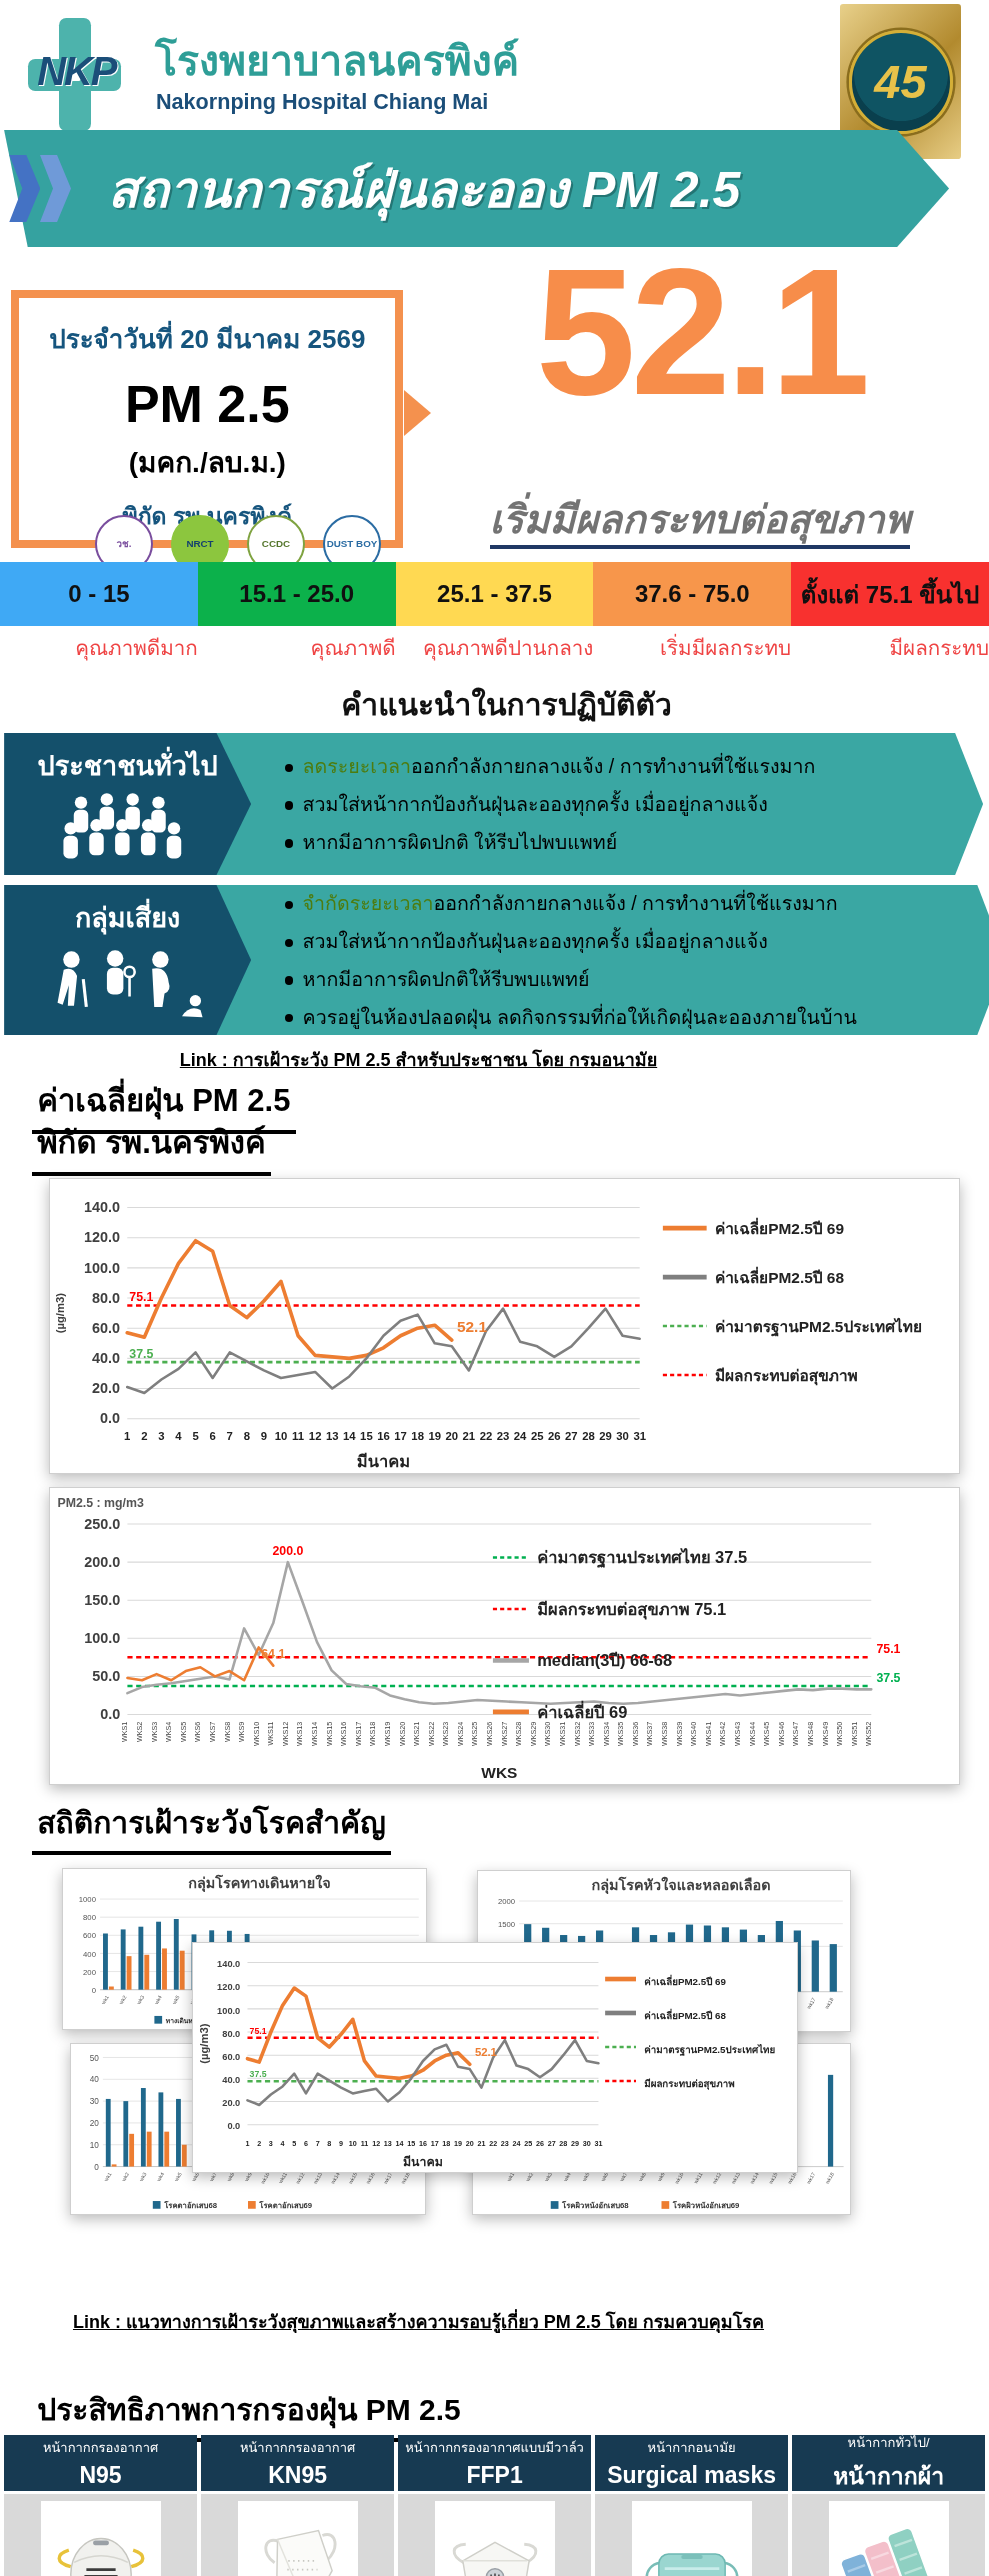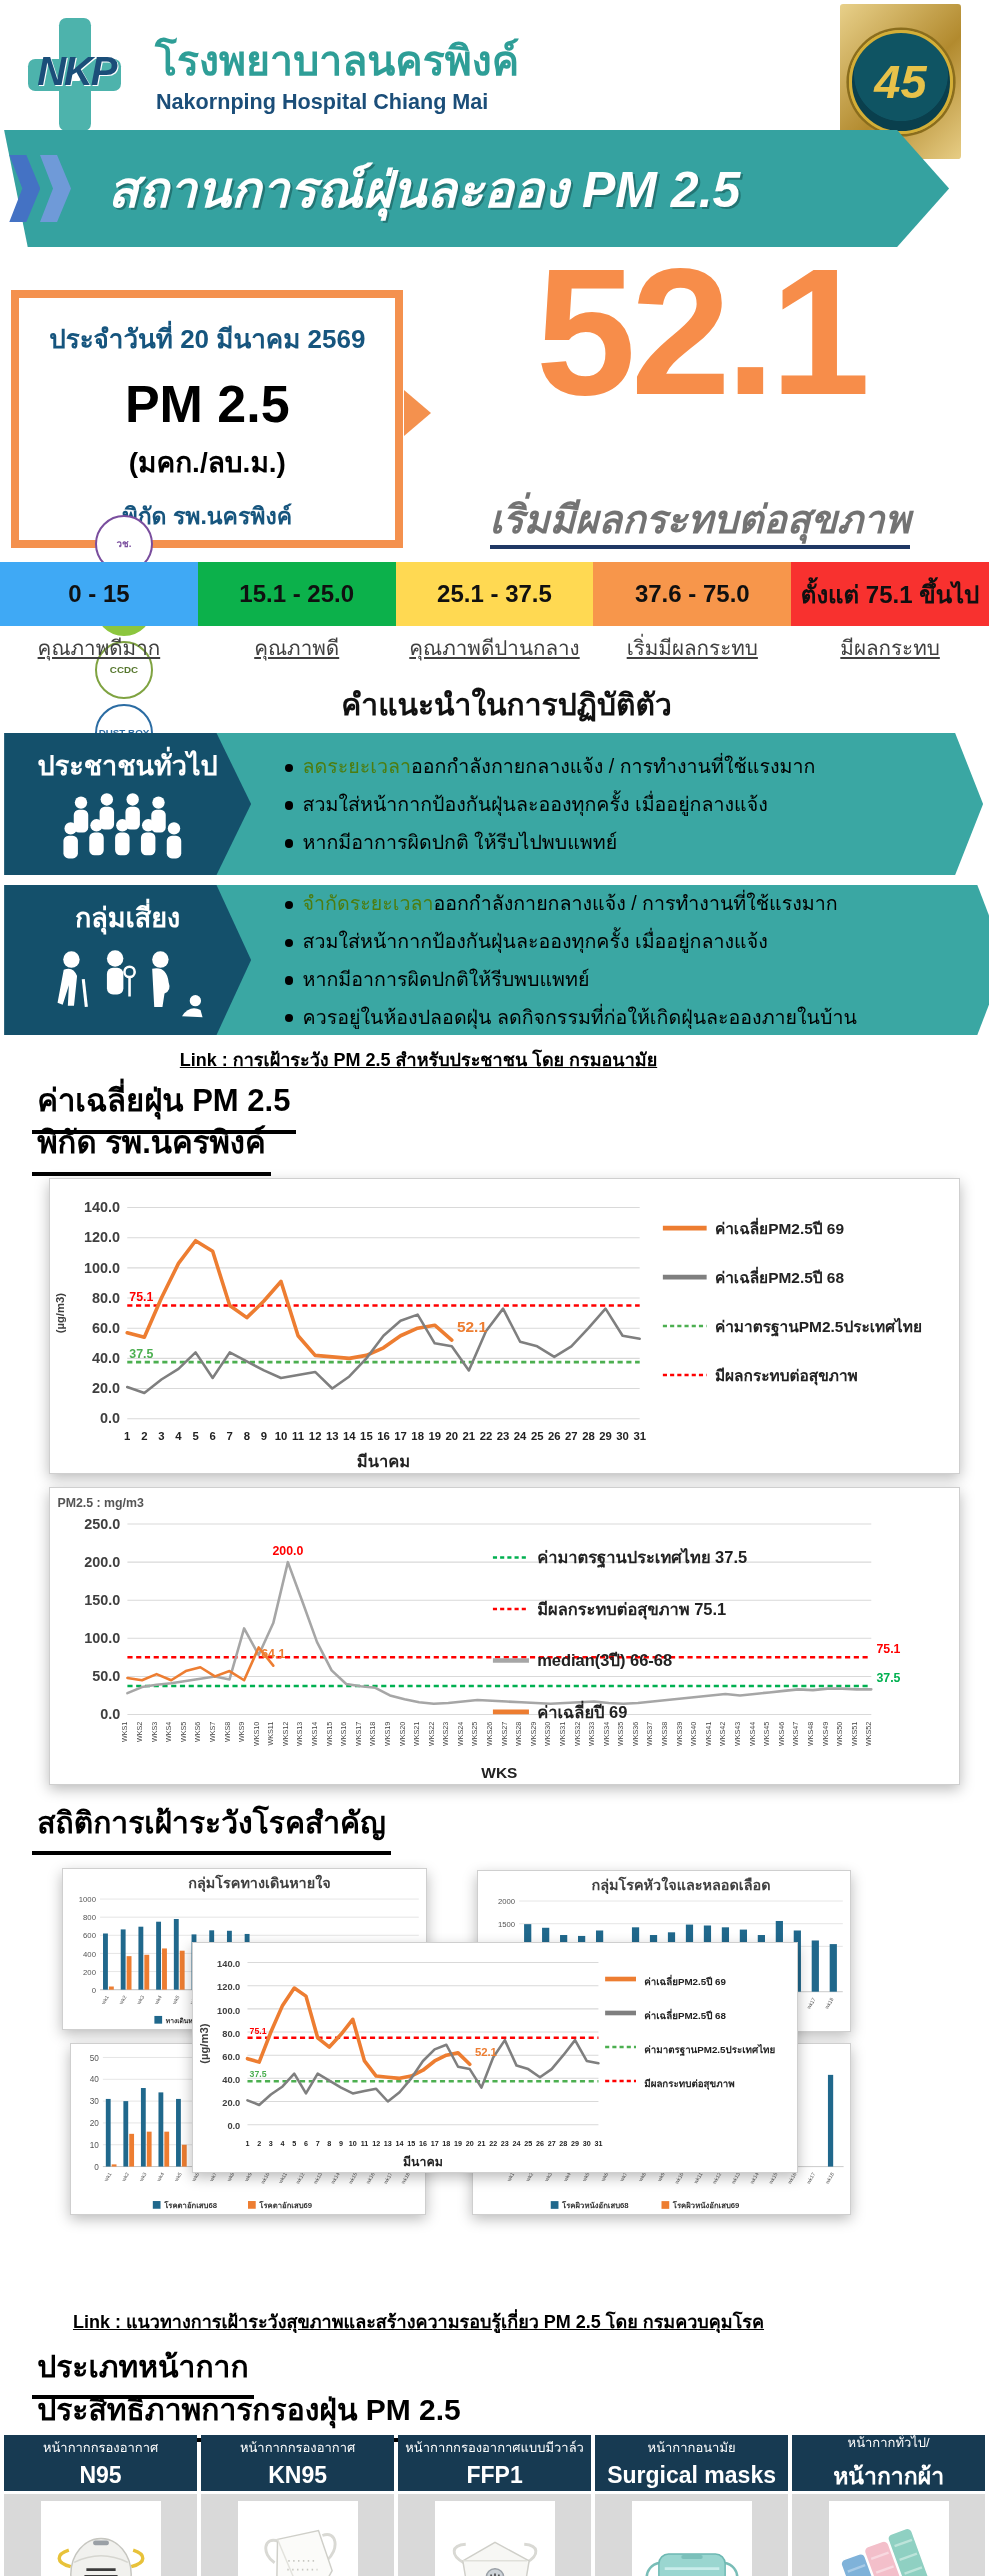--- a/index.html
+++ b/index.html
@@ -30,28 +30,28 @@
   
   .report-box{position:absolute;left:11.3px;top:290px;width:376px;height:242px;border:8.2px solid #F4914E;background:#fff;}
   .report-box:after{content:"";position:absolute;right:-36px;top:38%;border-left:27px solid #F4914E;border-top:23px solid transparent;border-bottom:23px solid transparent;}
   .r-date{margin-top:19.6px;text-align:center;font-size:26px;font-weight:bold;color:#16557e;}
   .r-pm{margin-top:15.5px;text-align:center;font-size:52px;font-weight:bold;color:#000;}
   .r-unit{margin-top:6.2px;text-align:center;font-size:28px;font-weight:bold;color:#000;}
   .r-loc{margin-top:13.4px;text-align:center;font-size:23px;font-weight:bold;color:#16557e;}
   .big-value{position:absolute;left:443px;top:242px;width:515px;text-align:center;font-size:180px;font-weight:bold;color:#F78D4A;letter-spacing:-5.2px;line-height:1;}
   .status-line{position:absolute;left:422px;top:488px;width:556px;text-align:center;}
   .status-line span{font-size:39px;font-weight:bold;font-style:italic;color:#737373;border-bottom:4.6px solid #1F3864;padding-bottom:4.1px;}
-  .logos{position:absolute;left:95px;top:515px;display:flex;gap:5px;flex-direction:column;}
+  .logos{position:absolute;left:95px;top:515px;display:flex;gap:18px;}
   .plogo{width:54px;height:54px;border-radius:50%;display:flex;align-items:center;justify-content:center;font-size:9.8px;font-weight:bold;text-align:center;border:2.6px solid;line-height:1.1;}
 
   
   .scale-row{position:absolute;left:0;top:562px;width:989px;height:64px;display:flex;}
   .scale-band{flex:1;display:flex;align-items:center;justify-content:center;font-size:24px;font-weight:bold;color:#101010;}
   .scale-labels{position:absolute;left:0;top:631px;width:989px;display:flex;}
-  .scale-label{flex:1;text-align:center;font-size:20.6px;color:#404040;text-decoration:underline;}
+  .scale-label{flex:1;text-align:right;font-size:20.6px;color:#ef4444;}
 
   
   .advice-title{position:absolute;left:12px;top:681px;width:989px;text-align:center;font-size:30px;font-weight:bold;}
   .grp{position:absolute;left:4.1px;width:979px;}
   .grp-band{position:absolute;left:180px;right:0;top:0;bottom:0;background:#3aa7a3;clip-path:polygon(0 0,96.5% 0,100% 50%,96.5% 100%,0 100%);}
   .grp-label{position:absolute;left:0px;top:0;width:247px;height:100%;background:#14506B;clip-path:polygon(0 0,86% 0,100% 50%,86% 100%,0 100%);color:#fff;text-align:center;}
   .grp-name{margin-top:11.3px;font-size:27px;font-weight:bold;}
   .bullets{position:absolute;left:281px;top:0;width:654px;height:100%;display:flex;flex-direction:column;justify-content:center;gap:13.4px;}
   .bullets .b-item{font-size:19.6px;color:#000;line-height:1.25;}
   .bullets .dot{display:inline-block;width:8.2px;height:8.2px;border-radius:50%;background:#000;margin-right:9.3px;vertical-align:middle;}
@@ -599,21 +599,20 @@
           <line x1="800" y1="202" x2="860" y2="202" stroke="#4CAF50" stroke-width="5" stroke-dasharray="8 6"></line>
           <text x="876" y="213" font-size="19" font-weight="bold" fill="#222">ค่ามาตรฐานPM2.5ประเทศไทย</text>
           <line x1="800" y1="268" x2="860" y2="268" stroke="#FF0000" stroke-width="5" stroke-dasharray="8 6"></line>
           <text x="876" y="279" font-size="19" font-weight="bold" fill="#222">มีผลกระทบต่อสุขภาพ</text>
           <text x="546.9333333333334" y="219.775" font-size="22" font-weight="bold" fill="#ED7D31">52.1</text>
         </svg></div>
   </div>
 
   <div class="linkline" style="top:2307px;">Link : แนวทางการเฝ้าระวังสุขภาพและสร้างความรอบรู้เกี่ยว PM 2.5 โดย กรมควบคุมโรค</div>
 
-  <div class="sec-title" style="top:2343px;font-size:30px;"><span class="u">ประเภทหน้ากาก</span></div>
   <div class="sec-title" style="top:2386px;font-size:30px;"><span class="u">ประสิทธิภาพการกรองฝุ่น PM 2.5</span></div>
   <div class="mask-grid" id="mask-grid">
       <div>
         <div class="m-head">
           <div class="t1">หน้ากากกรองอากาศ</div>
           <div class="t2">N95</div>
         </div>
         <div class="m-img">
           <div class="frame">
             <svg viewBox="0 0 200 240" width="98" height="117">

